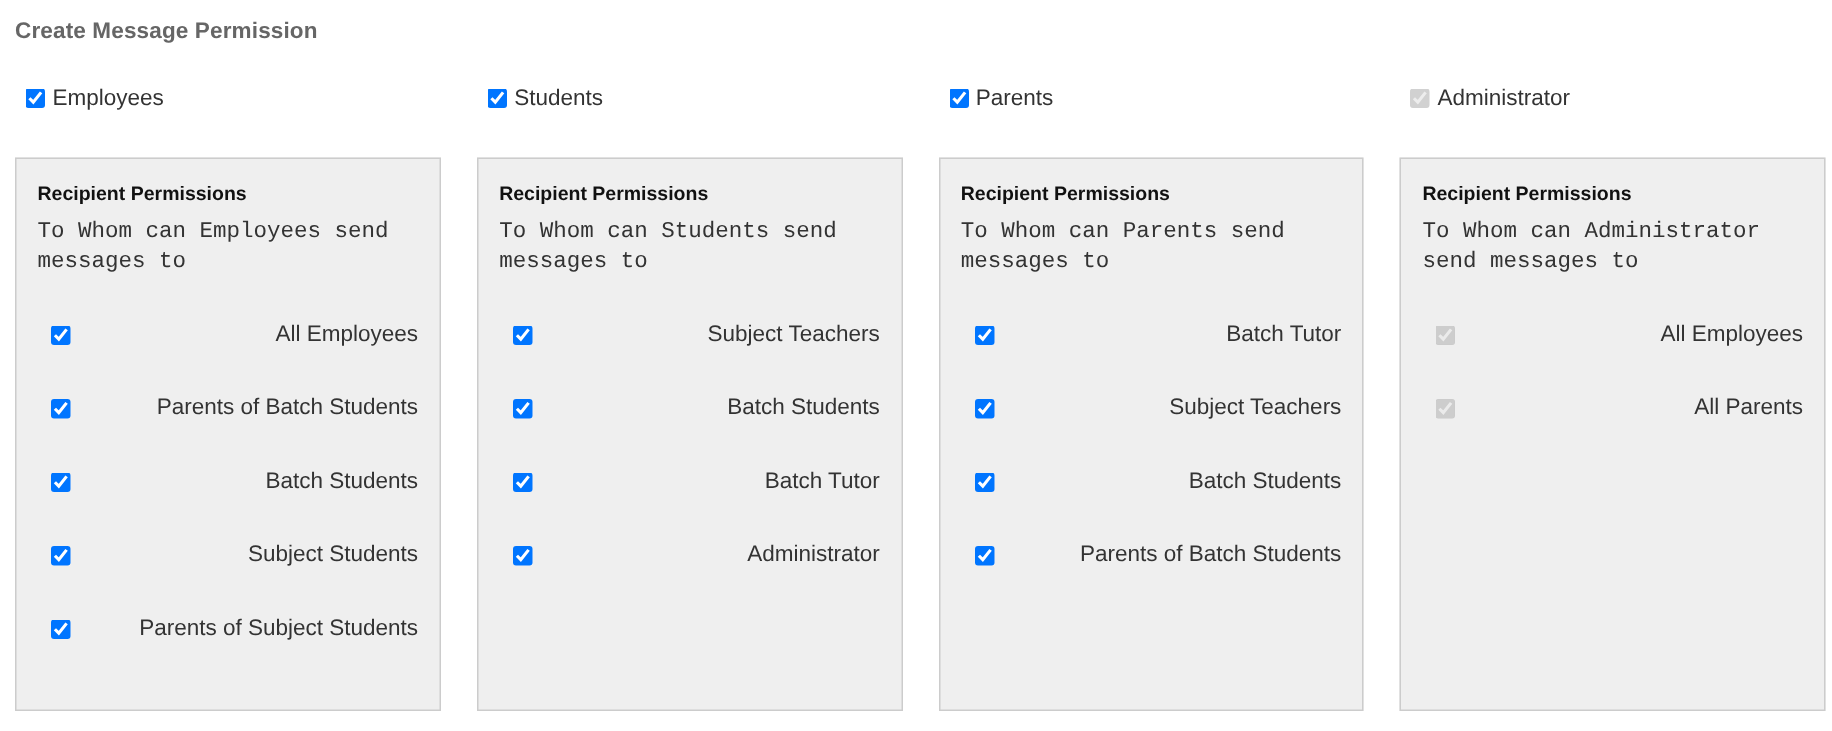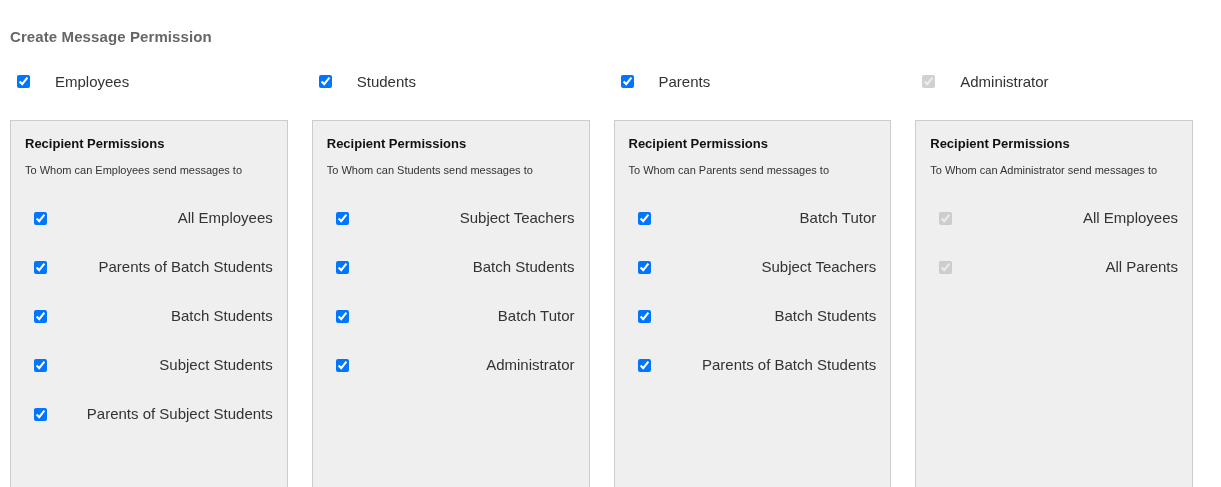--- a/index.html
+++ b/index.html
@@ -14,63 +14,63 @@
   body {
     width: 1221px;
     height: 487px;
     font-family: "Liberation Sans", sans-serif;
     color: var(--body-color);
     overflow: hidden;
   }
   .page {
     width: 1221px;
     height: 427px;
-    padding: 10px 28px 0 10px;
-    margin-top: 16px;
+    padding: 10px 4px 0 10px;
   }
   .page-title {
     margin: 2px 0 0 0;
     font-size: 15px;
     font-weight: bold;
     color: var(--title-color);
     letter-spacing: 0.1px;
   }
   .cols {
     display: flex;
     gap: 24px;
   }
   .col { flex: 1; min-width: 0; }
   .toggles-row { margin-top: 28px; }
   .toggle {
     display: inline-flex;
     align-items: center;
-    gap: 25px;
+    gap: 5px;
     margin-left: 7px;
     font-size: 15px;
     color: var(--body-color);
     cursor: pointer;
   }
   .panels-row { margin-top: 28px; }
   .panel {
     background: var(--panel-bg);
     border: 1px solid var(--panel-border);
     height: 369px;
     padding: 15px 14px 14px 14px;
   }
   .panel-heading {
     margin: 0;
     font-size: 13px;
     font-weight: bold;
     color: var(--heading-color);
   }
   .panel-desc {
     margin: 9px 0 0 0;
-    font-size: 11px;
+    font-size: 15px;
     line-height: 20px;
     color: var(--body-color);
+    font-family: Liberation Mono, monospace;
   }
   .item {
     display: flex;
     align-items: center;
     gap: 12px;
     margin: 27px 0 0 9px;
     font-size: 15px;
     line-height: 22px;
     color: var(--body-color);
     cursor: pointer;

